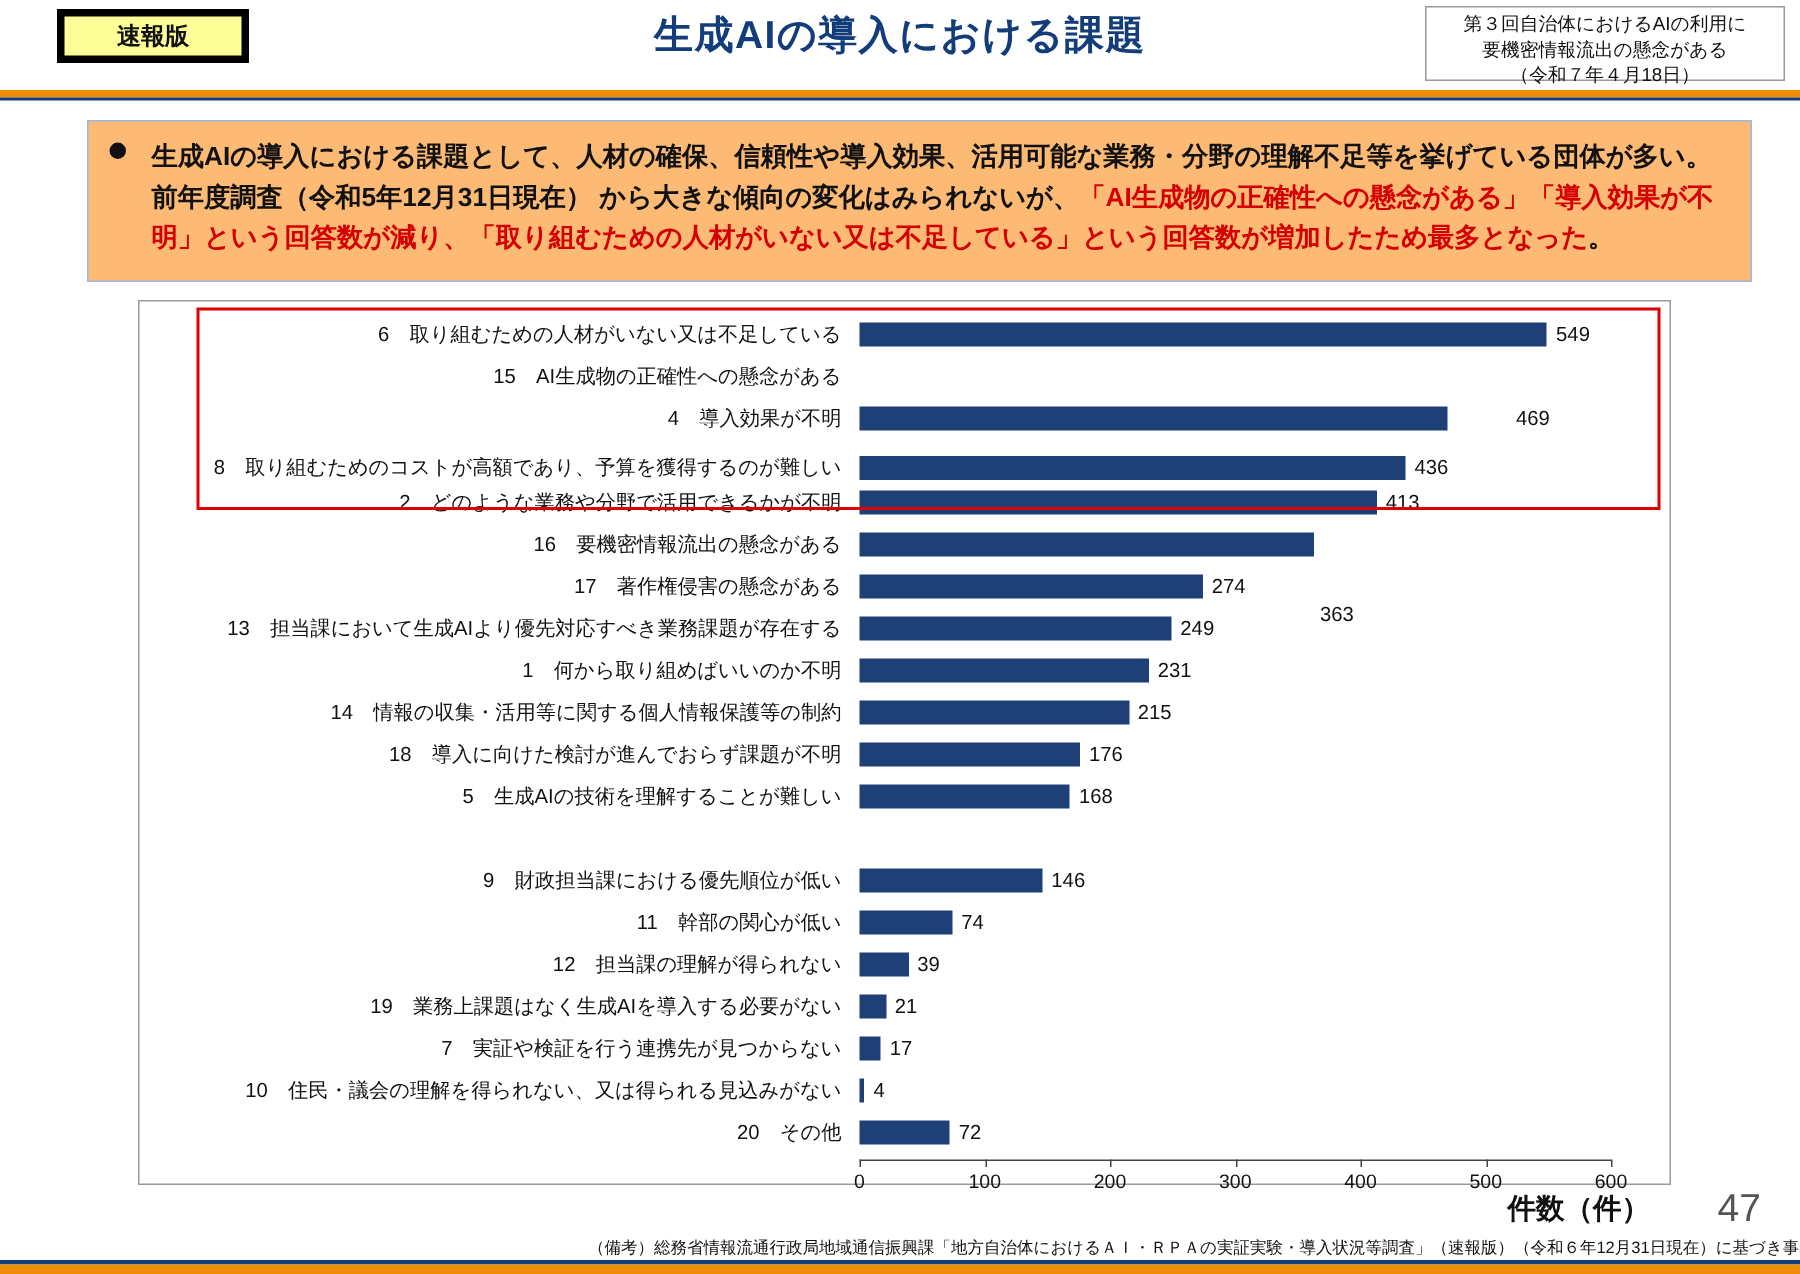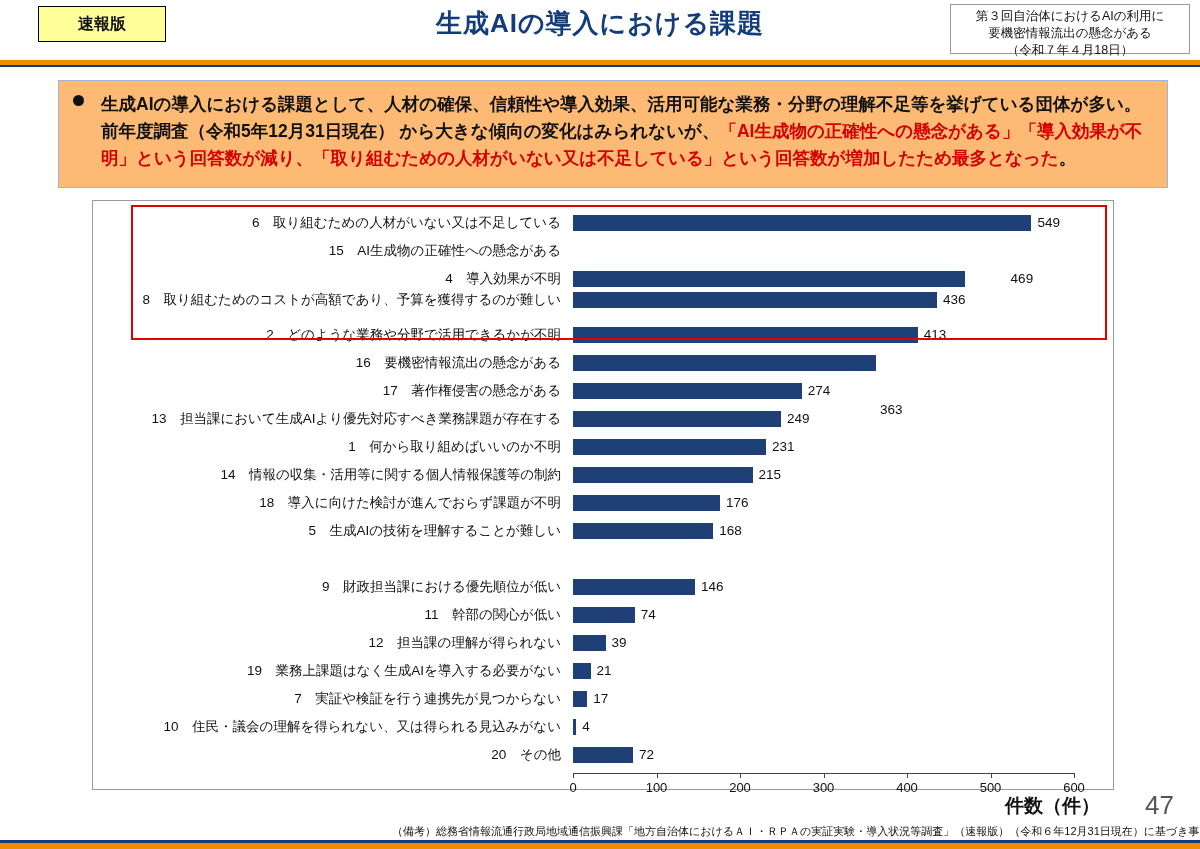--- a/index.html
+++ b/index.html
@@ -11,21 +11,21 @@
     color:#111;
     position:relative;
     overflow:hidden;
   }
   
   .header {
     position:absolute; left:0; top:0; width:1200px; height:60px;
   }
   .badge {
     position:absolute; left:38px; top:6px; width:128px; height:36px;
-    background:#ffff99; border:1px solid #000000;
+    background:#ffff99; border:5px solid #000000;
     display:flex; align-items:center; justify-content:center;
     font-size:16px; font-weight:bold; color:#111;
   }
   .title {
     position:absolute; left:0; top:6px; width:1200px;
     text-align:center; font-size:26px; font-weight:bold; color:#123d7a;
     letter-spacing:1px;
   }
   .srcbox {
     position:absolute; right:10px; top:4px; width:240px; height:50px;
@@ -156,21 +156,21 @@
       <div class="row" style="top: 36px;">
         <div class="lbl">15　AI生成物の正確性への懸念がある</div>
       </div>
       <div class="row" style="top: 64px;">
         <div class="lbl">4　導入効果が不明</div>
         <div class="barwrap">
           <div class="bar" style="width: 391.615px; background: rgb(31, 63, 119);"></div>
           <div class="val" style="left: 397.615px; margin-left: 40px;">469</div>
         </div>
       </div>
-      <div class="row" style="top: 85px;">
+      <div class="row" style="top: 97px;">
         <div class="lbl">8　取り組むためのコストが高額であり、予算を獲得するのが難しい</div>
         <div class="barwrap">
           <div class="bar" style="width: 364.06px; background: rgb(31, 63, 119);"></div>
           <div class="val" style="left: 370.06px;">436</div>
         </div>
       </div>
       <div class="row" style="top: 120px;">
         <div class="lbl">2　どのような業務や分野で活用できるかが不明</div>
         <div class="barwrap">
           <div class="bar" style="width: 344.855px; background: rgb(31, 63, 119);"></div>

